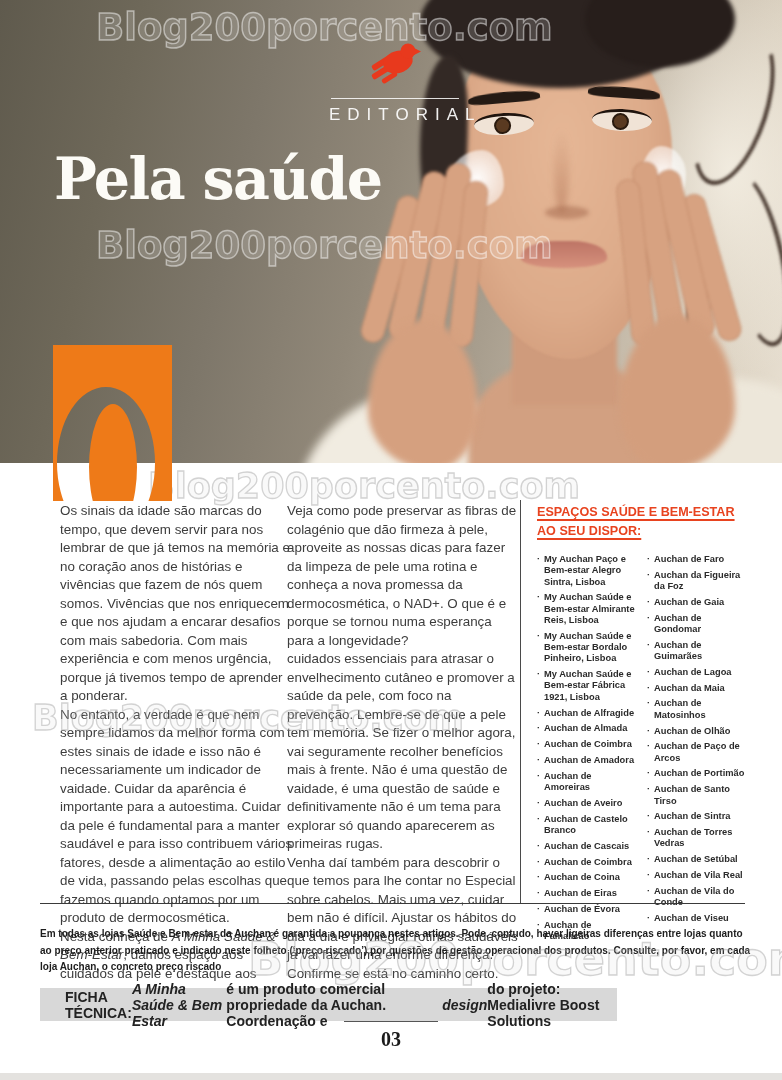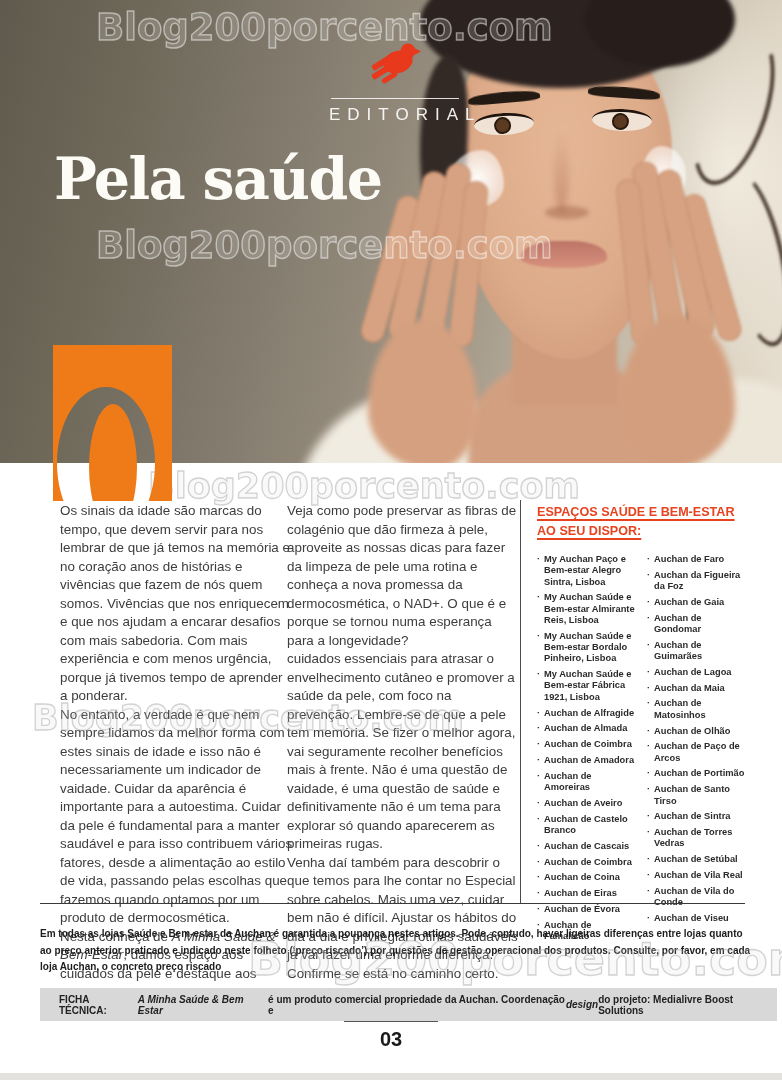--- a/index.html
+++ b/index.html
@@ -103,26 +103,26 @@
   .store-cols{display:flex;gap:11px;}
   .store-cols ul{list-style:none;margin:0;padding:0;width:99px;}
   .store-cols li{position:relative;padding-left:7px;font-size:9.3px;line-height:11.3px;
     font-weight:bold;color:#2b2b2b;margin-bottom:4.5px;}
   .store-cols li::before{content:"·";position:absolute;left:0;top:0;}
 
   
   .rule-footer{position:absolute;left:40px;top:903px;width:705px;border-top:1.6px solid #3a3a3a;}
   .disclaimer{position:absolute;left:40px;top:916px;width:712px;font-size:10px;
     line-height:16.5px;font-weight:bold;color:#1d1d1d;}
-  .ficha-bar{position:absolute;left:40px;top:988px;width:737px;height:33px;background:#d8d8d8;
-    display:flex;align-items:center;padding-left:19px;box-sizing:border-box;
-    font-size:10px;font-weight:bold;color:#222;}
+  .ficha-bar{position:absolute;left:40px;top:988px;width:577px;height:33px;background:#d8d8d8;
+    display:flex;align-items:center;padding-left:25px;box-sizing:border-box;
+    font-size:14px;font-weight:bold;color:#222;}
   .pageno-rule{position:absolute;left:344px;top:1021px;width:94px;border-top:1.6px solid #555;}
   .pageno{position:absolute;left:0;width:782px;top:1028px;text-align:center;
-    font-family:Liberation Sans, sans-serif;font-weight:bold;font-size:20px;color:#1a1a1a;}
+    font-family:Liberation Serif, serif;font-weight:bold;font-size:20px;color:#1a1a1a;}
   .bottom-strip{position:absolute;left:0;top:1073px;width:782px;height:7px;background:#e4e2df;}
 </style>
 </head>
 <body>
 
 <div class="page">
 
   <div class="photo">
     <div class="glow-right"></div>
     <div class="sweater-left"></div>

